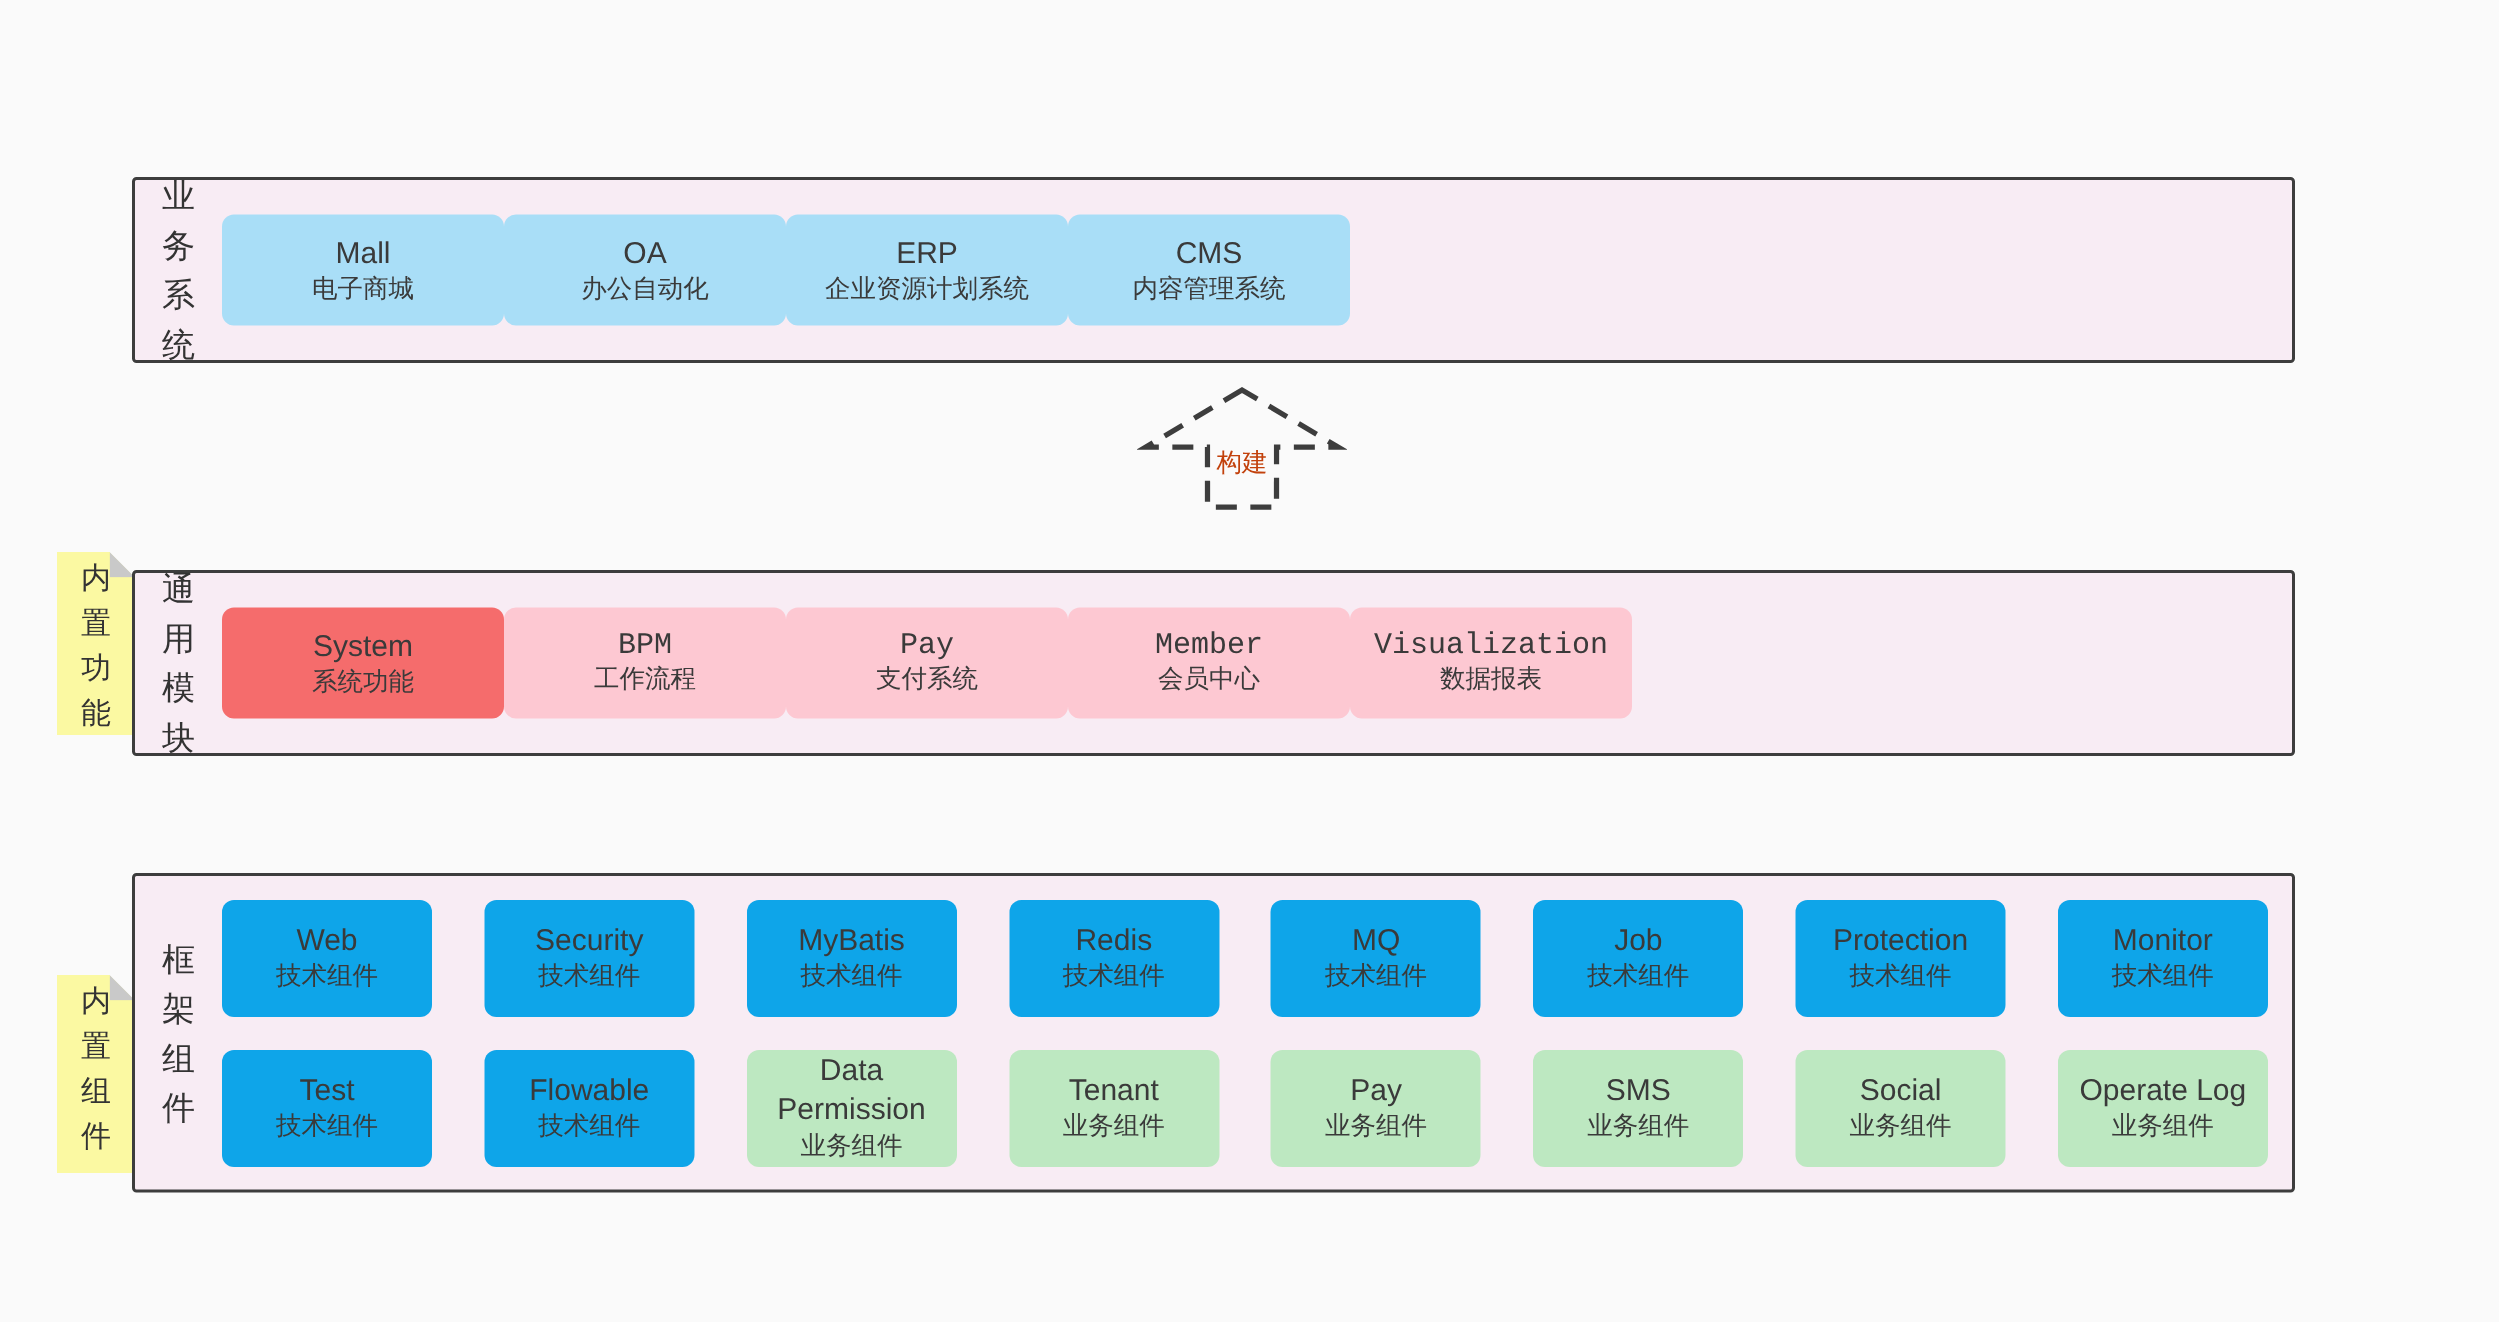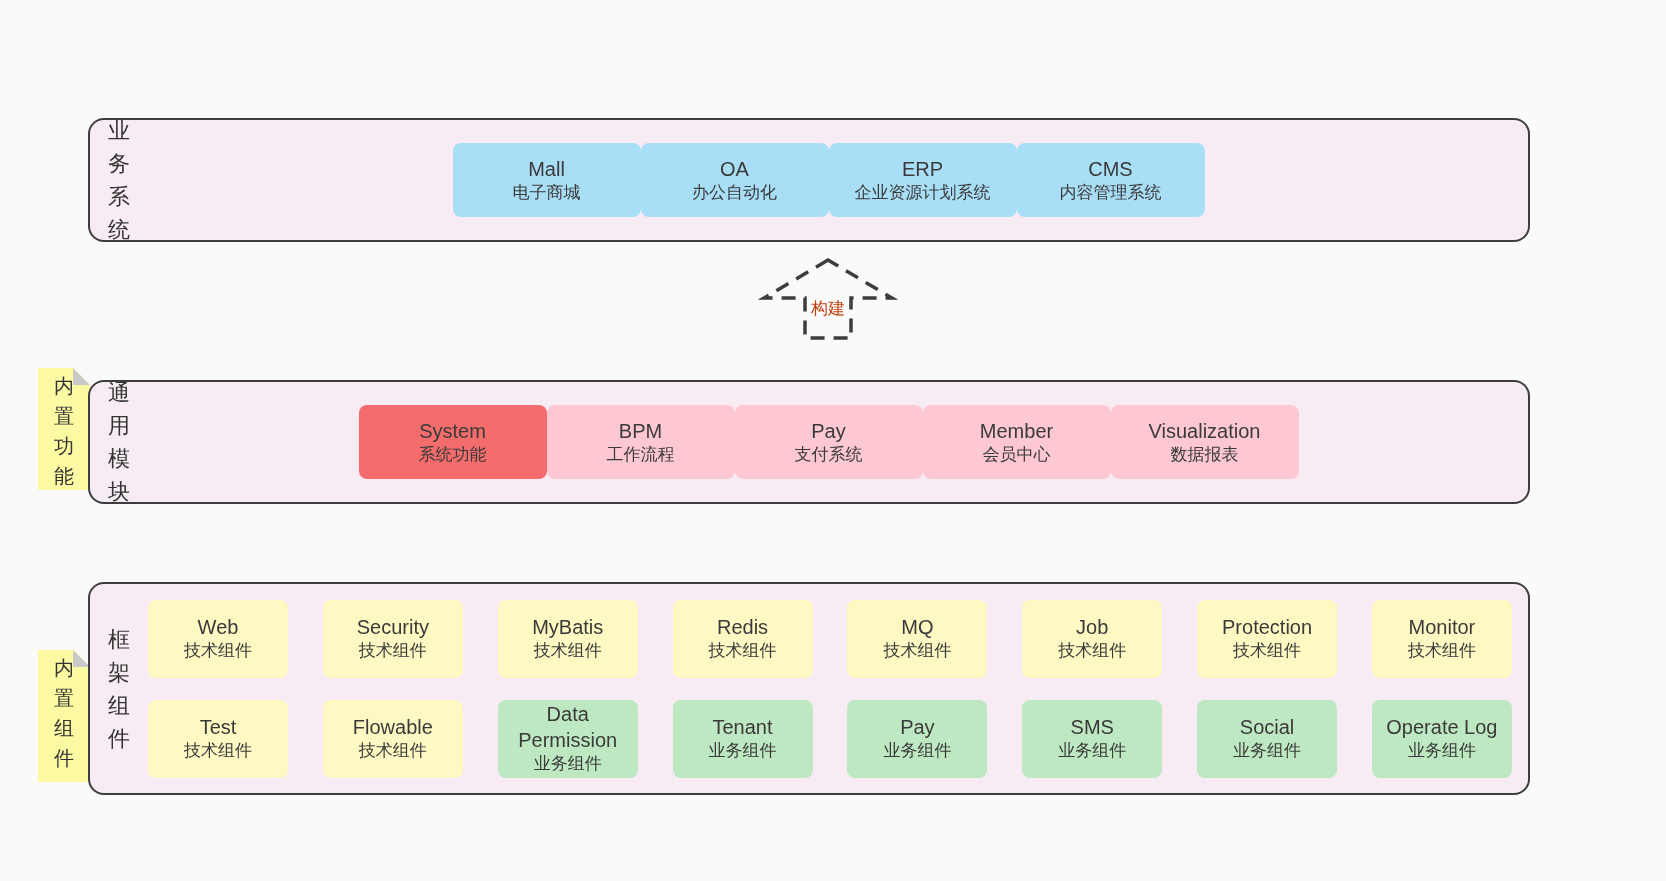--- a/index.html
+++ b/index.html
@@ -5,48 +5,48 @@
   html,body { margin:0; padding:0; }
   .screen {
     position:relative; width:1666px; height:881px;
     background:#fafafa; overflow:hidden;
     font-family:"Liberation Sans","DejaVu Sans",sans-serif;
     color:#3a3a3a;
   }
   
   .panel {
     position:absolute; left:88px; width:1442px; box-sizing:border-box;
-    background:#f8ecf4; border:2px solid #3d3d3d; border-radius:16px;
+    background:#f8ecf4; border:2px solid #3d3d3d; border-radius:3px;
     display:flex; align-items:center;
   }
   #panel-business  { top:118px; height:124px; }
   #panel-modules   { top:348px; height:124px;margin-top:32px; }
   #panel-framework { top:582px; height:213px; }
 
   .vlabel { flex:0 0 58px; display:flex; justify-content:center; font-size:22px; color:#333; }
   .vlabel span { width:1.15em; word-break:break-all; text-align:center; line-height:1.5; }
 
-  .boxes { flex:1; display:flex; justify-content:center; padding-right:19px; }
+  .boxes { flex:1; display:flex; justify-content:flex-start; padding-right:19px; }
   .grid  { flex:1; display:flex; flex-direction:column; gap:22px; padding-right:16px; }
   .grid .row { display:flex; justify-content:space-between; }
 
   .box {
     border-radius:8px; box-sizing:border-box; padding:4px 8px;
     display:flex; flex-direction:column; justify-content:center; align-items:center;
     text-align:center;
   }
   .box.w6 { width:188px; height:74px; }
   .box.w8 { width:140px; height:78px; }
   .box .en { font-size:20px; line-height:1.3; }
   .box .cn { font-size:17px; line-height:1.35; }
 
   .c-blue   { background:#a9def7; }
   .c-red    { background:#f56c6c; }
-  .c-pink   { background:#fdc8d2; }
-  .c-green  { background:#fef9c3; }
+  .c-pink   { background:#fdc8d2;font-family:Liberation Mono, monospace; }
+  .c-green  { background:#0ea5e9; }
   .c-lgreen { background:#bde8c1; }
 
   
   .tab {
     position:absolute; left:38px; width:52px; box-sizing:border-box;
     background:linear-gradient(225deg, transparent 12px, #fbf9a2 0);
     display:flex; justify-content:center; padding-top:3px;
     font-size:20px; color:#333;
   }
   .tab .fold {

